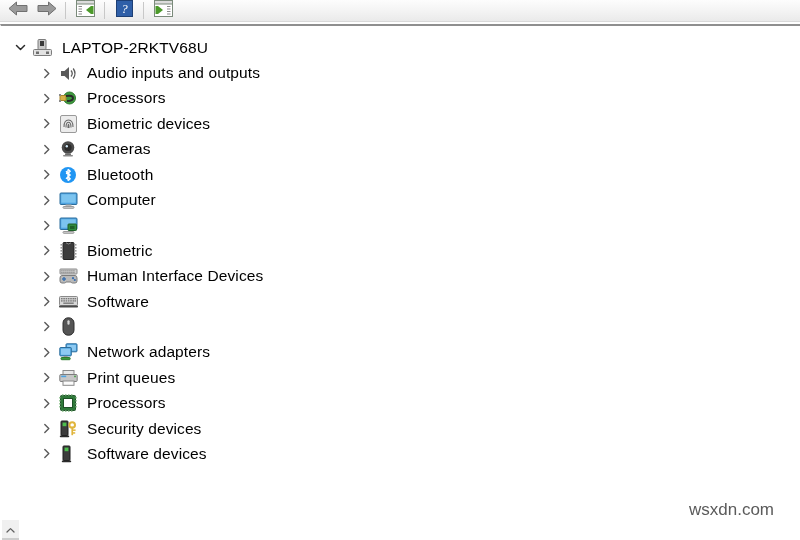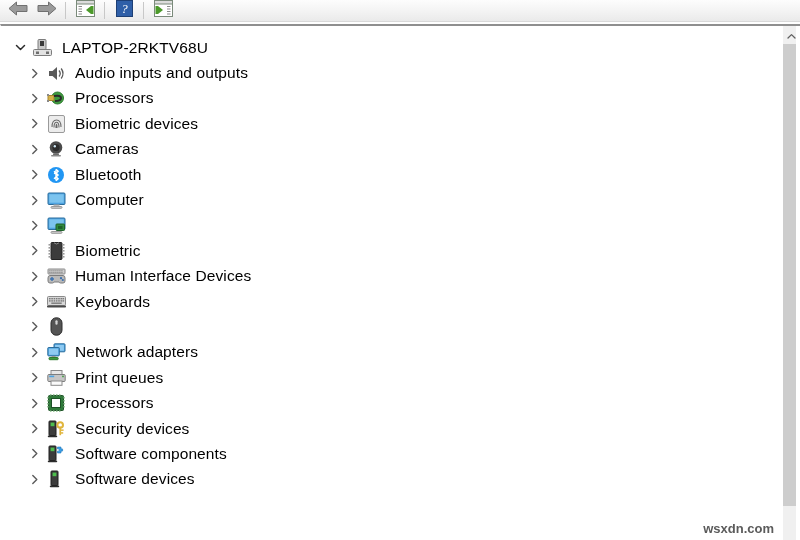--- a/index.html
+++ b/index.html
@@ -32,38 +32,39 @@
 
   
   .frame-gap { height: 2px; background: #ffffff; }
   .panel-outer {
     height: 516px;
     border-top: 2px solid #8f8f8f;
     border-left: 1px solid #ffffff;
     background: #ffffff;
     position: relative;
     display: flex;
+    flex-direction: column;
   }
   .tree-panel {
     flex: 1;
     background: #ffffff;
     overflow: hidden;
     position: relative;
     padding-top: 9px;
   }
 
   
   .row {
     display: flex;
     align-items: center;
     height: 25.4px;
     white-space: nowrap;
   }
   .row.root { padding-left: 10px; }
-  .row.child { padding-left: 24px; }
+  .row.child { padding-left: 36px; }
 
   .twisty {
     width: 18px; height: 18px;
     display: flex; align-items: center; justify-content: center;
     flex: 0 0 18px;
   }
   .twisty svg { display: block; }
 
   .node-icon {
     width: 22px; height: 20px;
@@ -102,27 +103,26 @@
     left: 0; right: 0;
     top: 0;
     height: 462px;
     background: #cdcdcd;
   }
 
   
   .watermark {
     position: absolute;
     right: 24px;
-    bottom: 4px;
-    font-size: 13px;
+    bottom: 20px;
+    font-size: 17px;
     color: #5b5b5b;
     font-family: "Liberation Sans", sans-serif;
     background: #ffffff;
     padding: 0 2px;
-    font-weight: bold;
   }
   .right-edge {
     position: absolute;
     right: 0; top: 0; bottom: 0;
     width: 4px;
     background: #ffffff;
   }
 </style>
 </head>
 <body>
@@ -421,21 +421,21 @@
             <rect x="6.6" y="4.2" width="1.6" height="1.4"></rect>
               <rect x="8.9" y="4.2" width="1.6" height="1.4"></rect>
             <rect x="11.2" y="4.2" width="1.6" height="1.4"></rect>
               <rect x="13.5" y="4.2" width="1.6" height="1.4"></rect>
             <rect x="15.5" y="4.2" width="1.6" height="1.4"></rect>
             <rect x="4.3" y="6.5" width="10.4" height="1.4"></rect>
           </g>
           <rect x="0" y="9.5" width="19" height="2" rx="0.8" fill="#4a4a4a"></rect>
         </svg>
       </span>
-      <span class="node-label">Keyboards</span>
+      <span class="node-label">Software</span>
     </div>
 
     <div class="row child">
       <span class="twisty">
         <svg width="11" height="11" viewBox="0 0 11 11">
             <path d="M3.8 1.5 L7.8 5.5 L3.8 9.5" fill="none" stroke="#5a5a5a" stroke-width="1.4" stroke-linecap="round" stroke-linejoin="round"></path>
           </svg>
       </span>
       <span class="node-icon">
         <svg width="13" height="19" viewBox="0 0 13 19">
@@ -529,36 +529,20 @@
           <rect x="0.8" y="15.5" width="9.4" height="1.8" rx="0.8" fill="#2b2b2b"></rect>
           <circle cx="13.2" cy="5" r="2.8" fill="none" stroke="#e0b53c" stroke-width="2"></circle>
           <rect x="12.4" y="6.6" width="1.7" height="8.6" fill="#e0b53c"></rect>
           <rect x="14" y="9.4" width="2.6" height="1.5" fill="#e0b53c"></rect>
           <rect x="14" y="12.2" width="2.2" height="1.5" fill="#e0b53c"></rect>
         </svg>
       </span>
       <span class="node-label">Security devices</span>
     </div>
 
-    <div class="row child">
-      <span class="twisty">
-        <svg width="11" height="11" viewBox="0 0 11 11">
-            <path d="M3.8 1.5 L7.8 5.5 L3.8 9.5" fill="none" stroke="#5a5a5a" stroke-width="1.4" stroke-linecap="round" stroke-linejoin="round"></path>
-          </svg>
-      </span>
-      <span class="node-icon">
-        <svg width="18" height="18" viewBox="0 0 18 18">
-          <rect x="2" y="1" width="7" height="14.5" rx="0.8" fill="#3c3c3c" stroke="#1f1f1f"></rect>
-          <rect x="3.6" y="2.6" width="3.8" height="3.6" fill="#4dbf4d"></rect>
-          <rect x="0.8" y="15.5" width="9.4" height="1.8" rx="0.8" fill="#2b2b2b"></rect>
-          <path d="M10.5 2 L14 2 L14 4 Q15.8 3.2 15.8 5 Q15.8 6.8 14 6 L14 8 L10.5 8 L10.5 6 Q12.3 6.8 12.3 5 Q12.3 3.2 10.5 4 Z" fill="#3aa0e8" stroke="#2277b8" stroke-width="0.6"></path>
-        </svg>
-      </span>
-      <span class="node-label">Software components</span>
-    </div>
 
     <div class="row child">
       <span class="twisty">
         <svg width="11" height="11" viewBox="0 0 11 11">
             <path d="M3.8 1.5 L7.8 5.5 L3.8 9.5" fill="none" stroke="#5a5a5a" stroke-width="1.4" stroke-linecap="round" stroke-linejoin="round"></path>
           </svg>
       </span>
       <span class="node-icon">
         <svg width="18" height="18" viewBox="0 0 18 18">
           <rect x="4" y="1" width="7" height="14.5" rx="0.8" fill="#3c3c3c" stroke="#1f1f1f"></rect>

